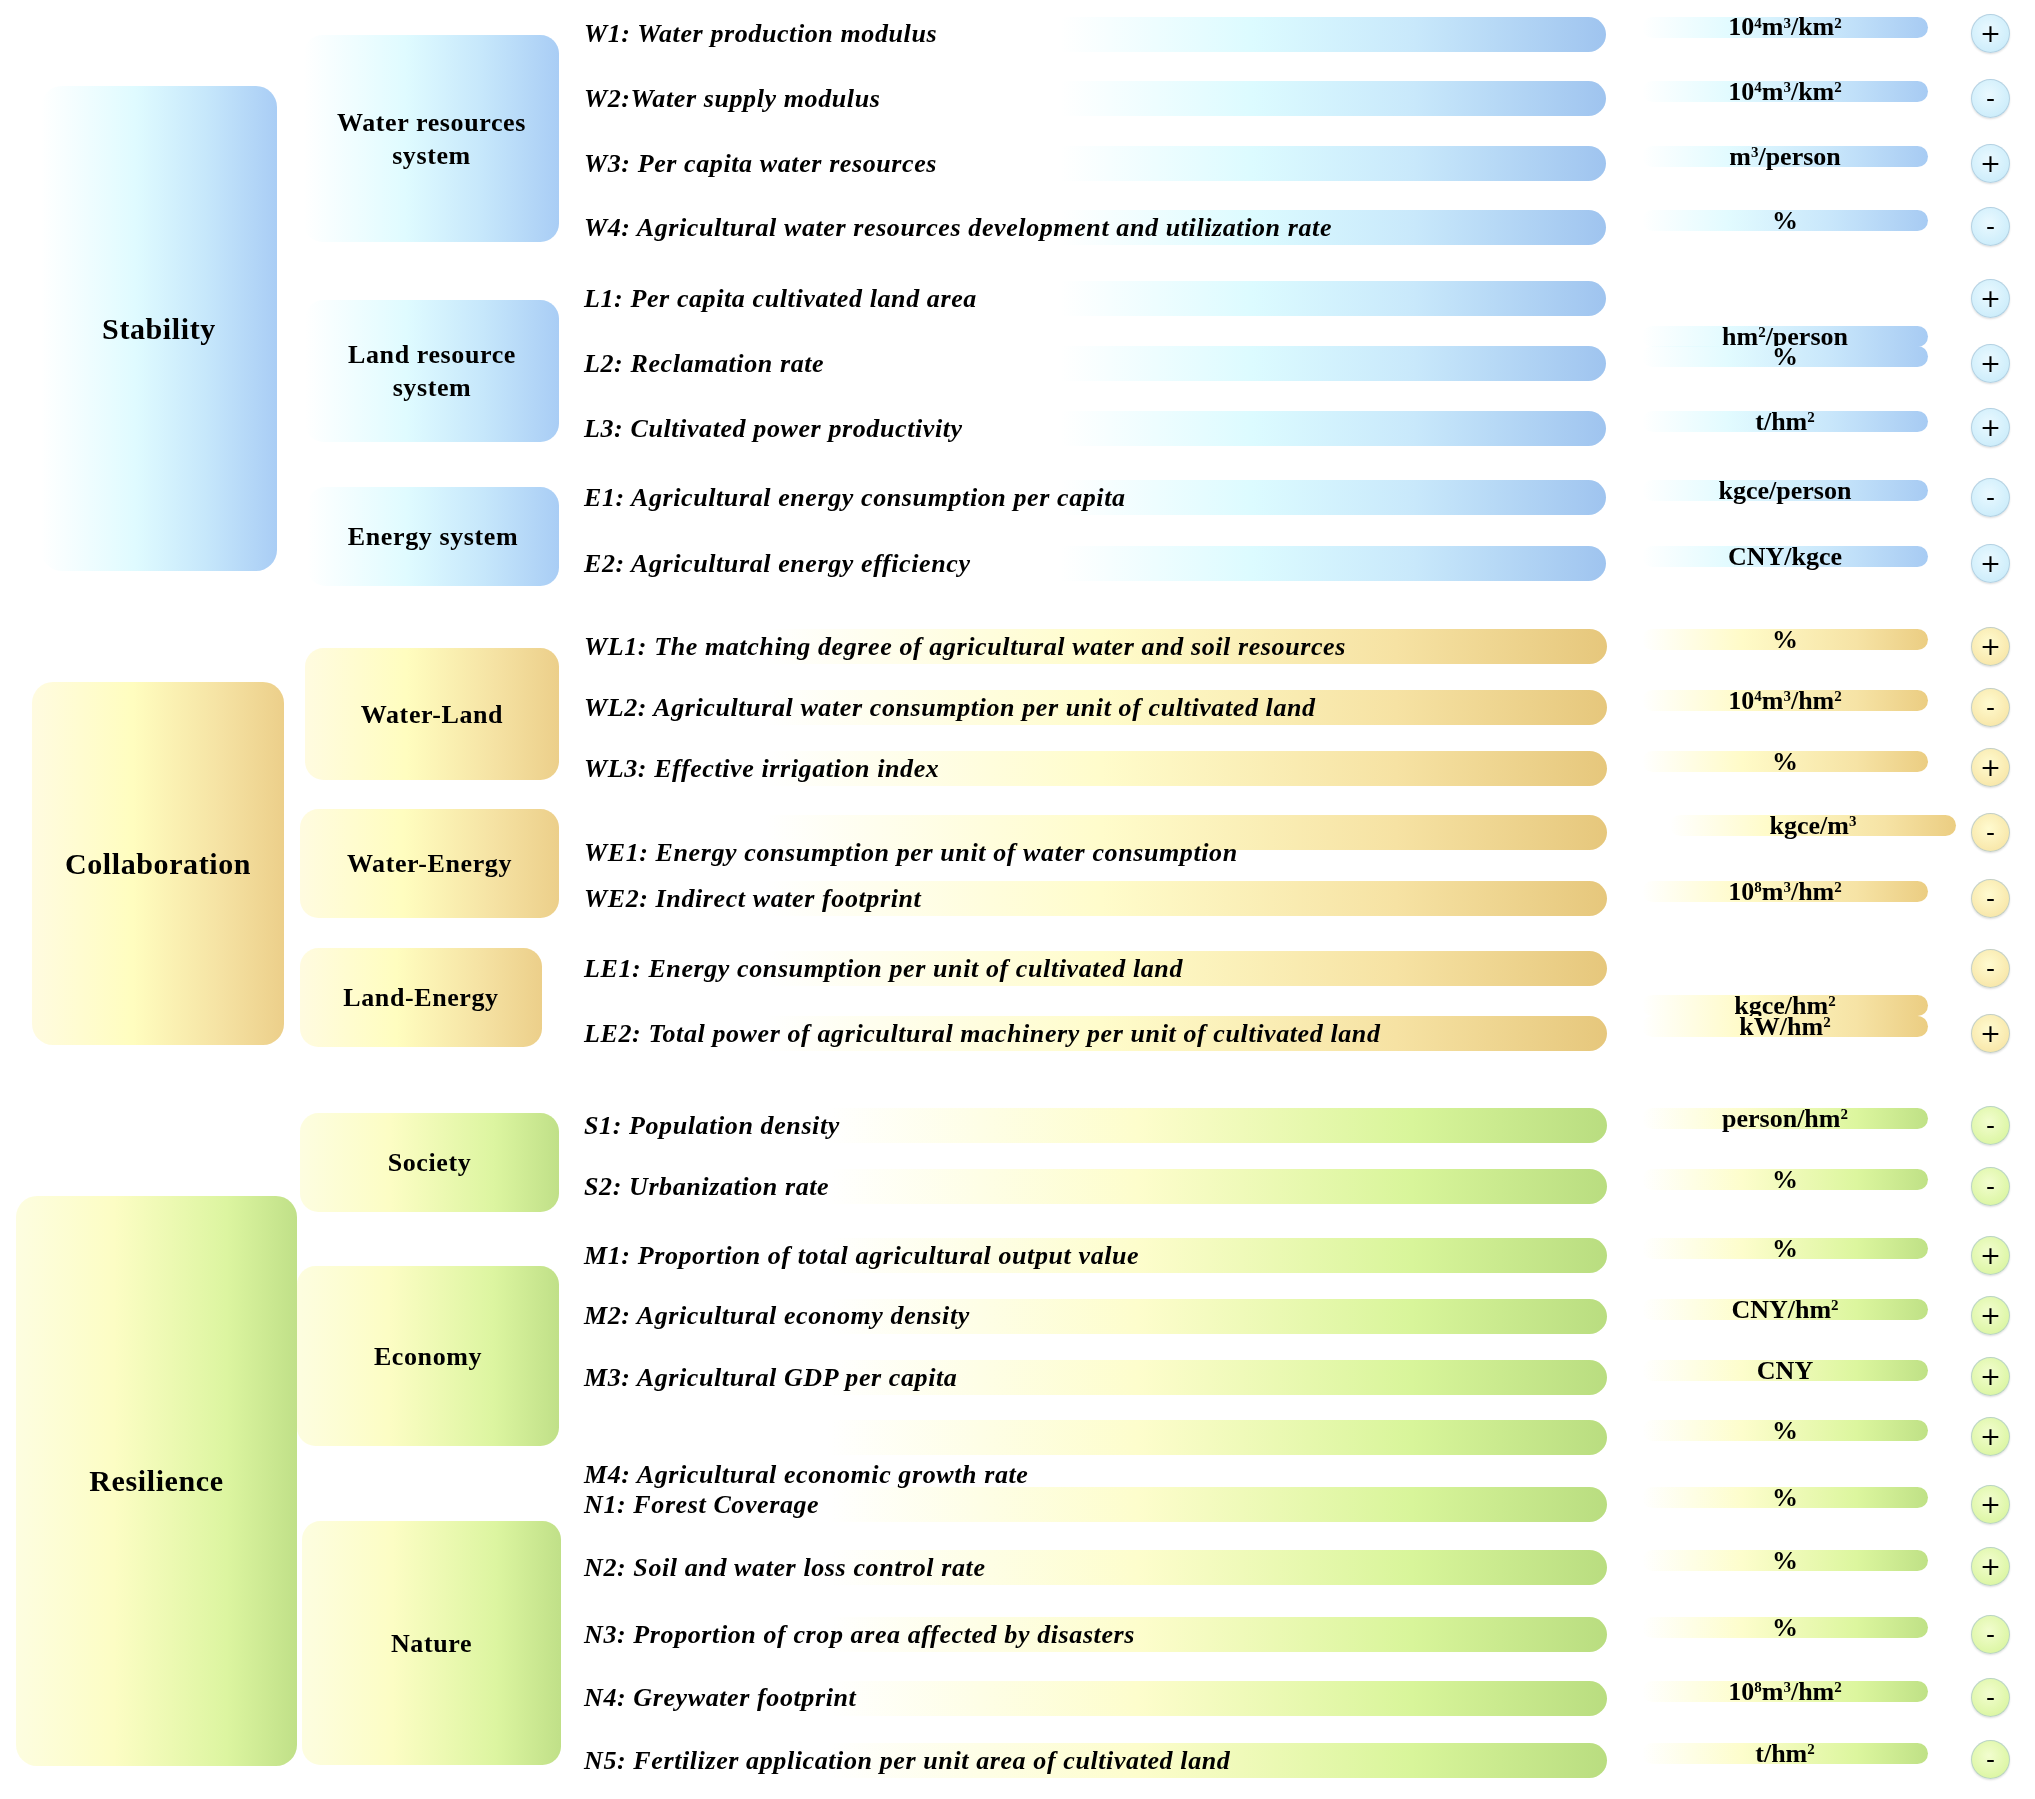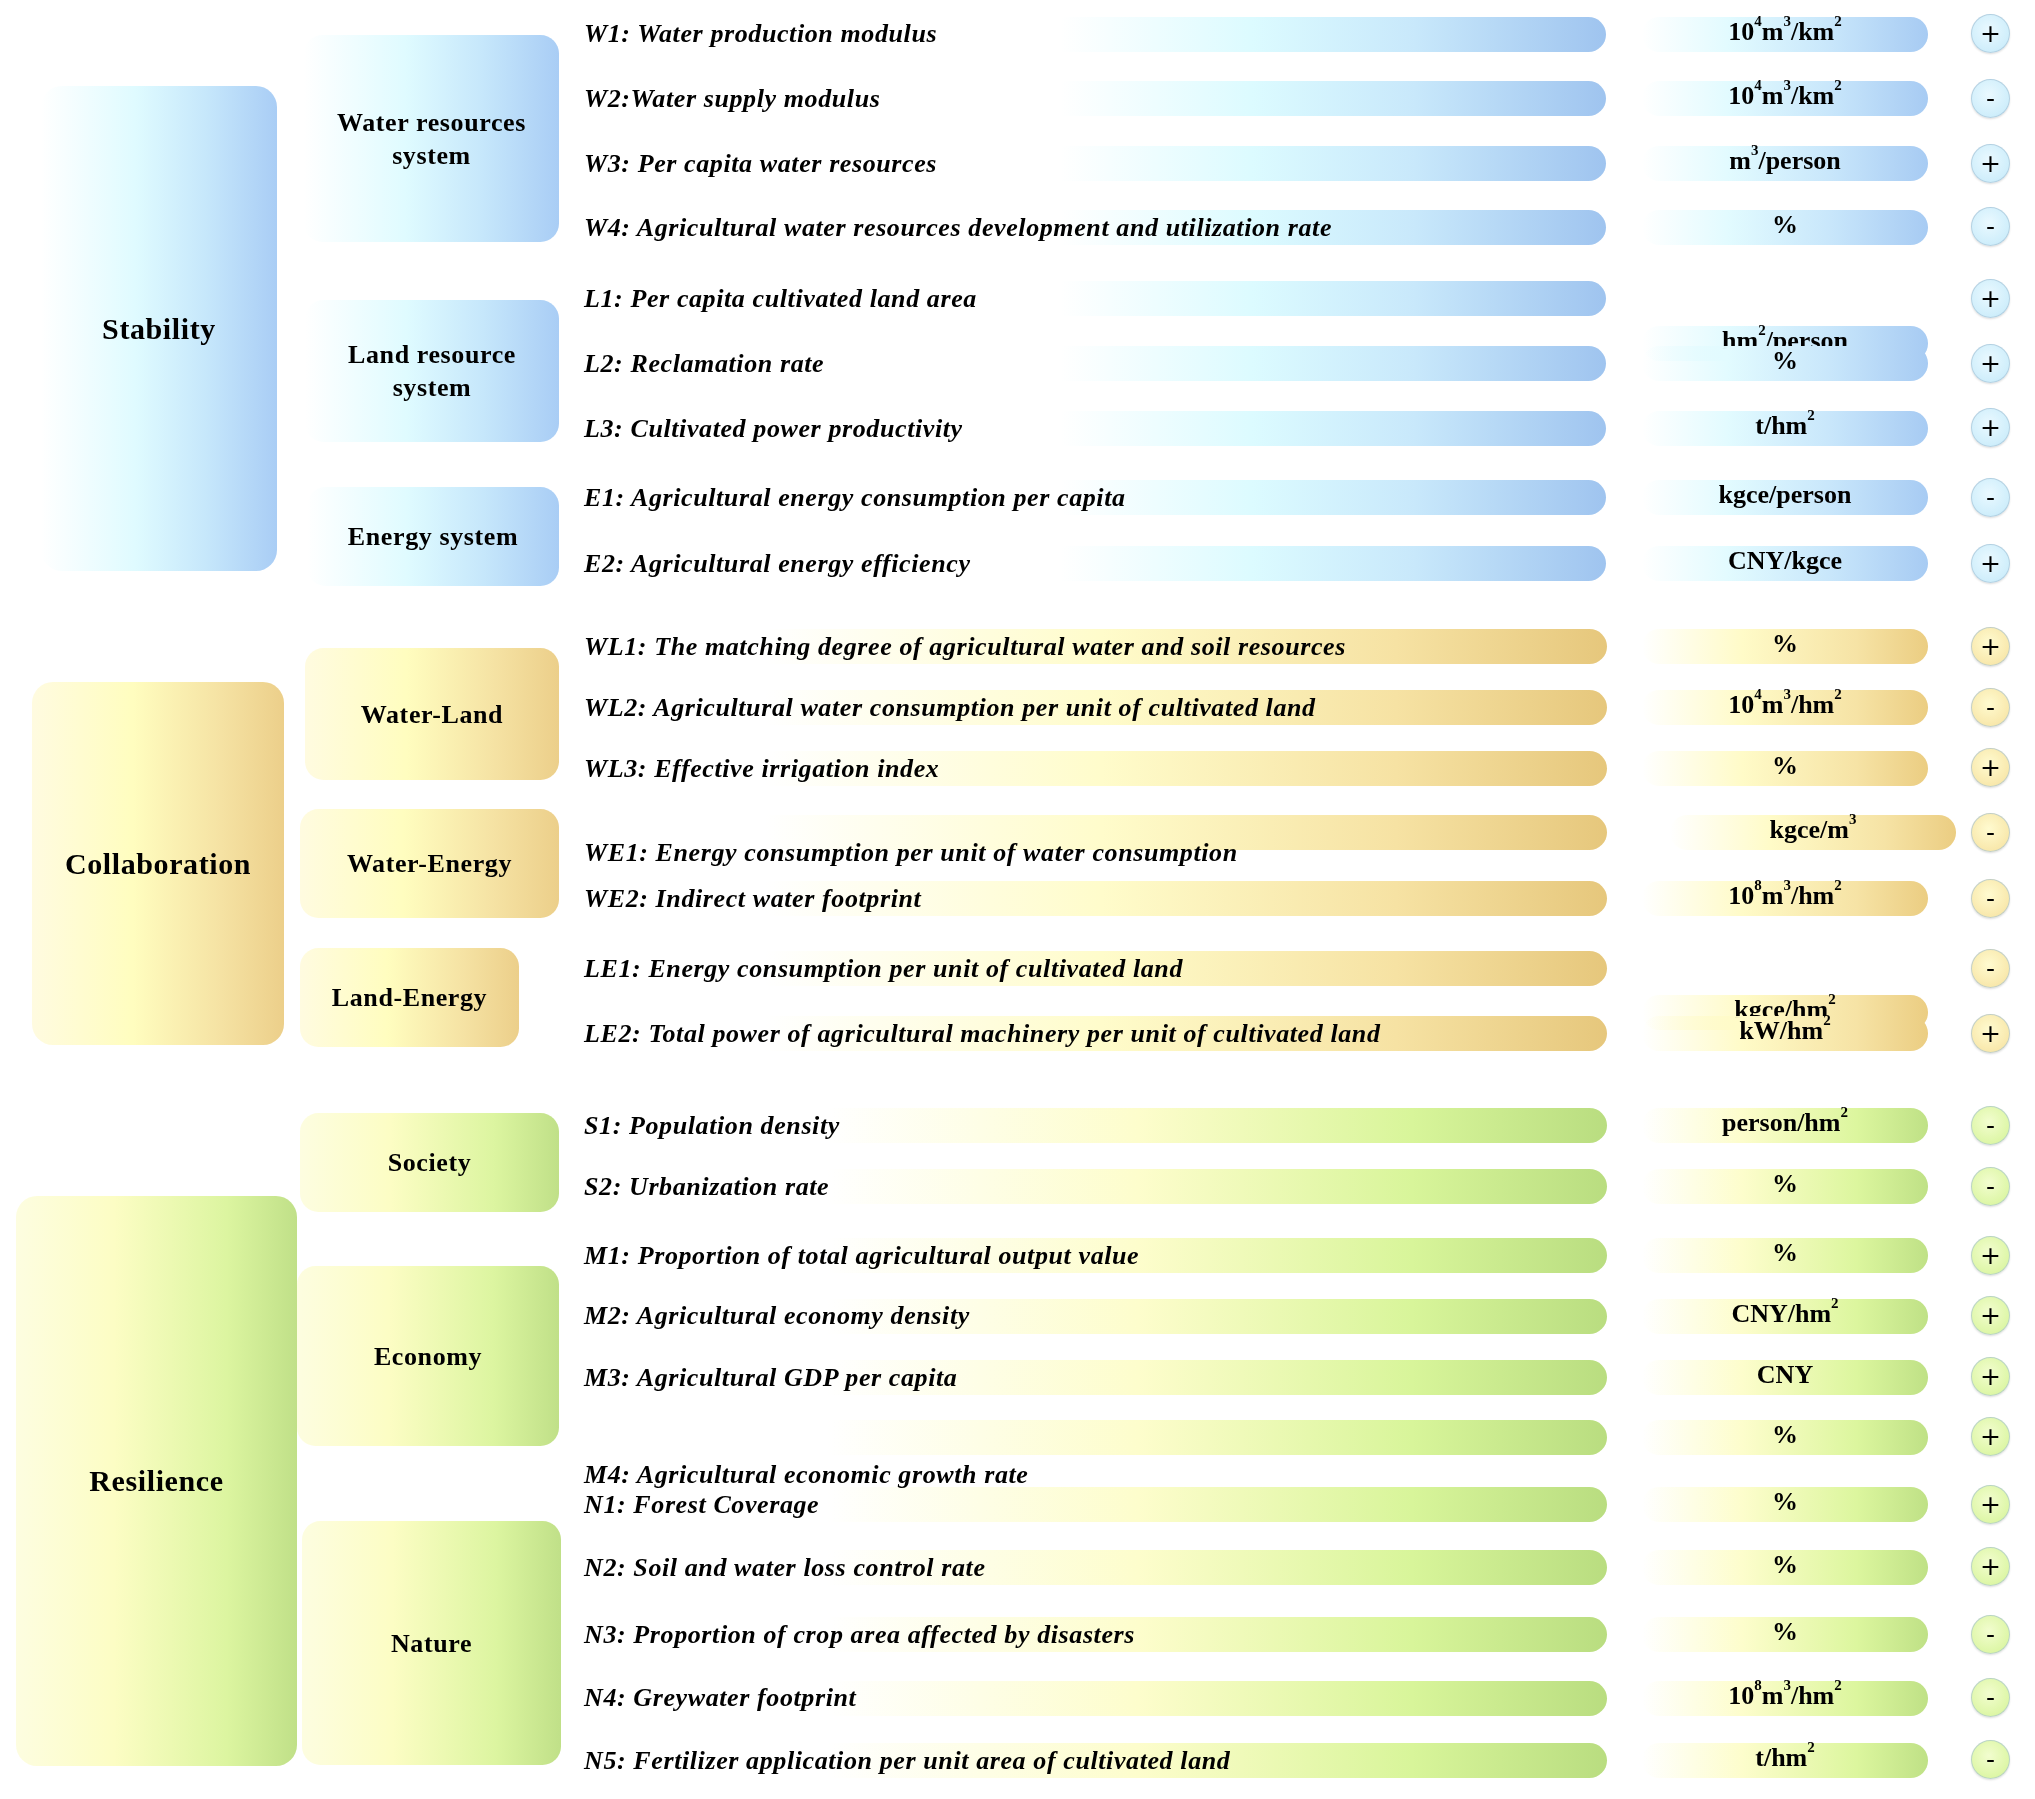--- a/index.html
+++ b/index.html
@@ -6,21 +6,21 @@
   body { width:2035px; height:1800px; position:relative; overflow:hidden;
          font-family:"Liberation Serif","DejaVu Serif",serif; color:#000; }
   .abs { position:absolute; box-sizing:border-box; }
   .cat { display:flex; align-items:center; justify-content:center; text-align:center;
          font-weight:bold; font-size:30px; border-radius:21px; letter-spacing:0.6px; }
   .sub { display:flex; align-items:center; justify-content:center; text-align:center;
          font-weight:bold; font-size:26px; line-height:33px; border-radius:18.5px; letter-spacing:0.6px; }
   .ind-text { font-weight:bold; font-style:italic; font-size:26px; white-space:nowrap;
               line-height:37px; letter-spacing:0.6px; z-index:2; }
   .ind-bar { height:35px; border-radius:0 18.5px 18.5px 0; z-index:1; }
-  .unit { height:35px; border-radius:17.3px; display:flex; justify-content:center;
+  .unit { height:21px; border-radius:17.3px; display:flex; align-items:center; justify-content:center;
           font-weight:bold; font-size:26px; white-space:nowrap; }
   .unit sup { font-size:15px; vertical-align:top; position:relative; top:-3.7px; }
   .sign { width:39px; height:39px; border-radius:50%; display:flex; align-items:center; justify-content:center;
           font-family:"DejaVu Sans",sans-serif; font-size:25px; border:1.2px solid rgba(160,190,210,0.6);
           box-shadow:0 1.2px 1.9px rgba(0,0,0,0.12); }
   .bar-blue { background:linear-gradient(90deg,rgba(255,255,255,0) 0%,#dcfbff 35%,#c8e8fb 65%,#9fc4ef 100%); }
   .unit-blue { background:linear-gradient(90deg,rgba(255,255,255,0) 0%,#e2fbff 30%,#c9e7fb 65%,#a7cbf3 100%); }
   .sign-blue { background:radial-gradient(circle at 45% 40%,#eaf9ff 0%,#cfeefb 70%,#b8ddf3 100%); }
   .bg-blue { background:linear-gradient(90deg,#ffffff 0%,#dffbff 40%,#c6e7fb 70%,#a9cdf5 100%); }
   .bar-yel { background:linear-gradient(90deg,rgba(255,255,255,0) 0%,#fffccb 40%,#f6e2a3 75%,#e6c77c 100%); }
@@ -106,21 +106,21 @@
       <span>Water-Energy</span>
     </div>
     <div class="abs ind-bar bar-yel" style="left: 765px; top: 815px; width: 842px;"></div>
     <div class="abs ind-text" style="left: 584px; top: 814px; margin-top: 20px;">WE1: Energy consumption per unit of water consumption</div>
     <div class="abs unit unit-yel" style="left: 1670px; top: 815px; width: 286px;">kgce/m<sup>3</sup></div>
     <div class="abs sign sign-yel" style="left: 1971px; top: 813px;">-</div>
     <div class="abs ind-bar bar-yel" style="left: 765px; top: 881px; width: 842px;"></div>
     <div class="abs ind-text" style="left: 584px; top: 880px;">WE2: Indirect water footprint</div>
     <div class="abs unit unit-yel" style="left: 1642px; top: 881px; width: 286px;">10<sup>8</sup>m<sup>3</sup>/hm<sup>2</sup></div>
     <div class="abs sign sign-yel" style="left: 1971px; top: 879px;">-</div>
-    <div class="abs sub bg-yel" style="left: 300px; top: 948px; width: 219px; height: 99px; padding: 0px 6.2px;">
+    <div class="abs sub bg-yel" style="left: 300px; top: 948px; width: 242px; height: 99px; padding: 0px 6.2px;">
       <span>Land-Energy</span>
     </div>
     <div class="abs ind-bar bar-yel" style="left: 765px; top: 951px; width: 842px;"></div>
     <div class="abs ind-text" style="left: 584px; top: 950px;">LE1: Energy consumption per unit of cultivated land</div>
     <div class="abs unit unit-yel" style="left: 1642px; top: 951px; width: 286px; margin-top: 44px;">kgce/hm<sup>2</sup></div>
     <div class="abs sign sign-yel" style="left: 1971px; top: 949px;">-</div>
     <div class="abs ind-bar bar-yel" style="left: 765px; top: 1016px; width: 842px;"></div>
     <div class="abs ind-text" style="left: 584px; top: 1015px;">LE2: Total power of agricultural machinery per unit of cultivated land</div>
     <div class="abs unit unit-yel" style="left: 1642px; top: 1016px; width: 286px;">kW/hm<sup>2</sup></div>
     <div class="abs sign sign-yel" style="left: 1971px; top: 1014px;">+</div>

